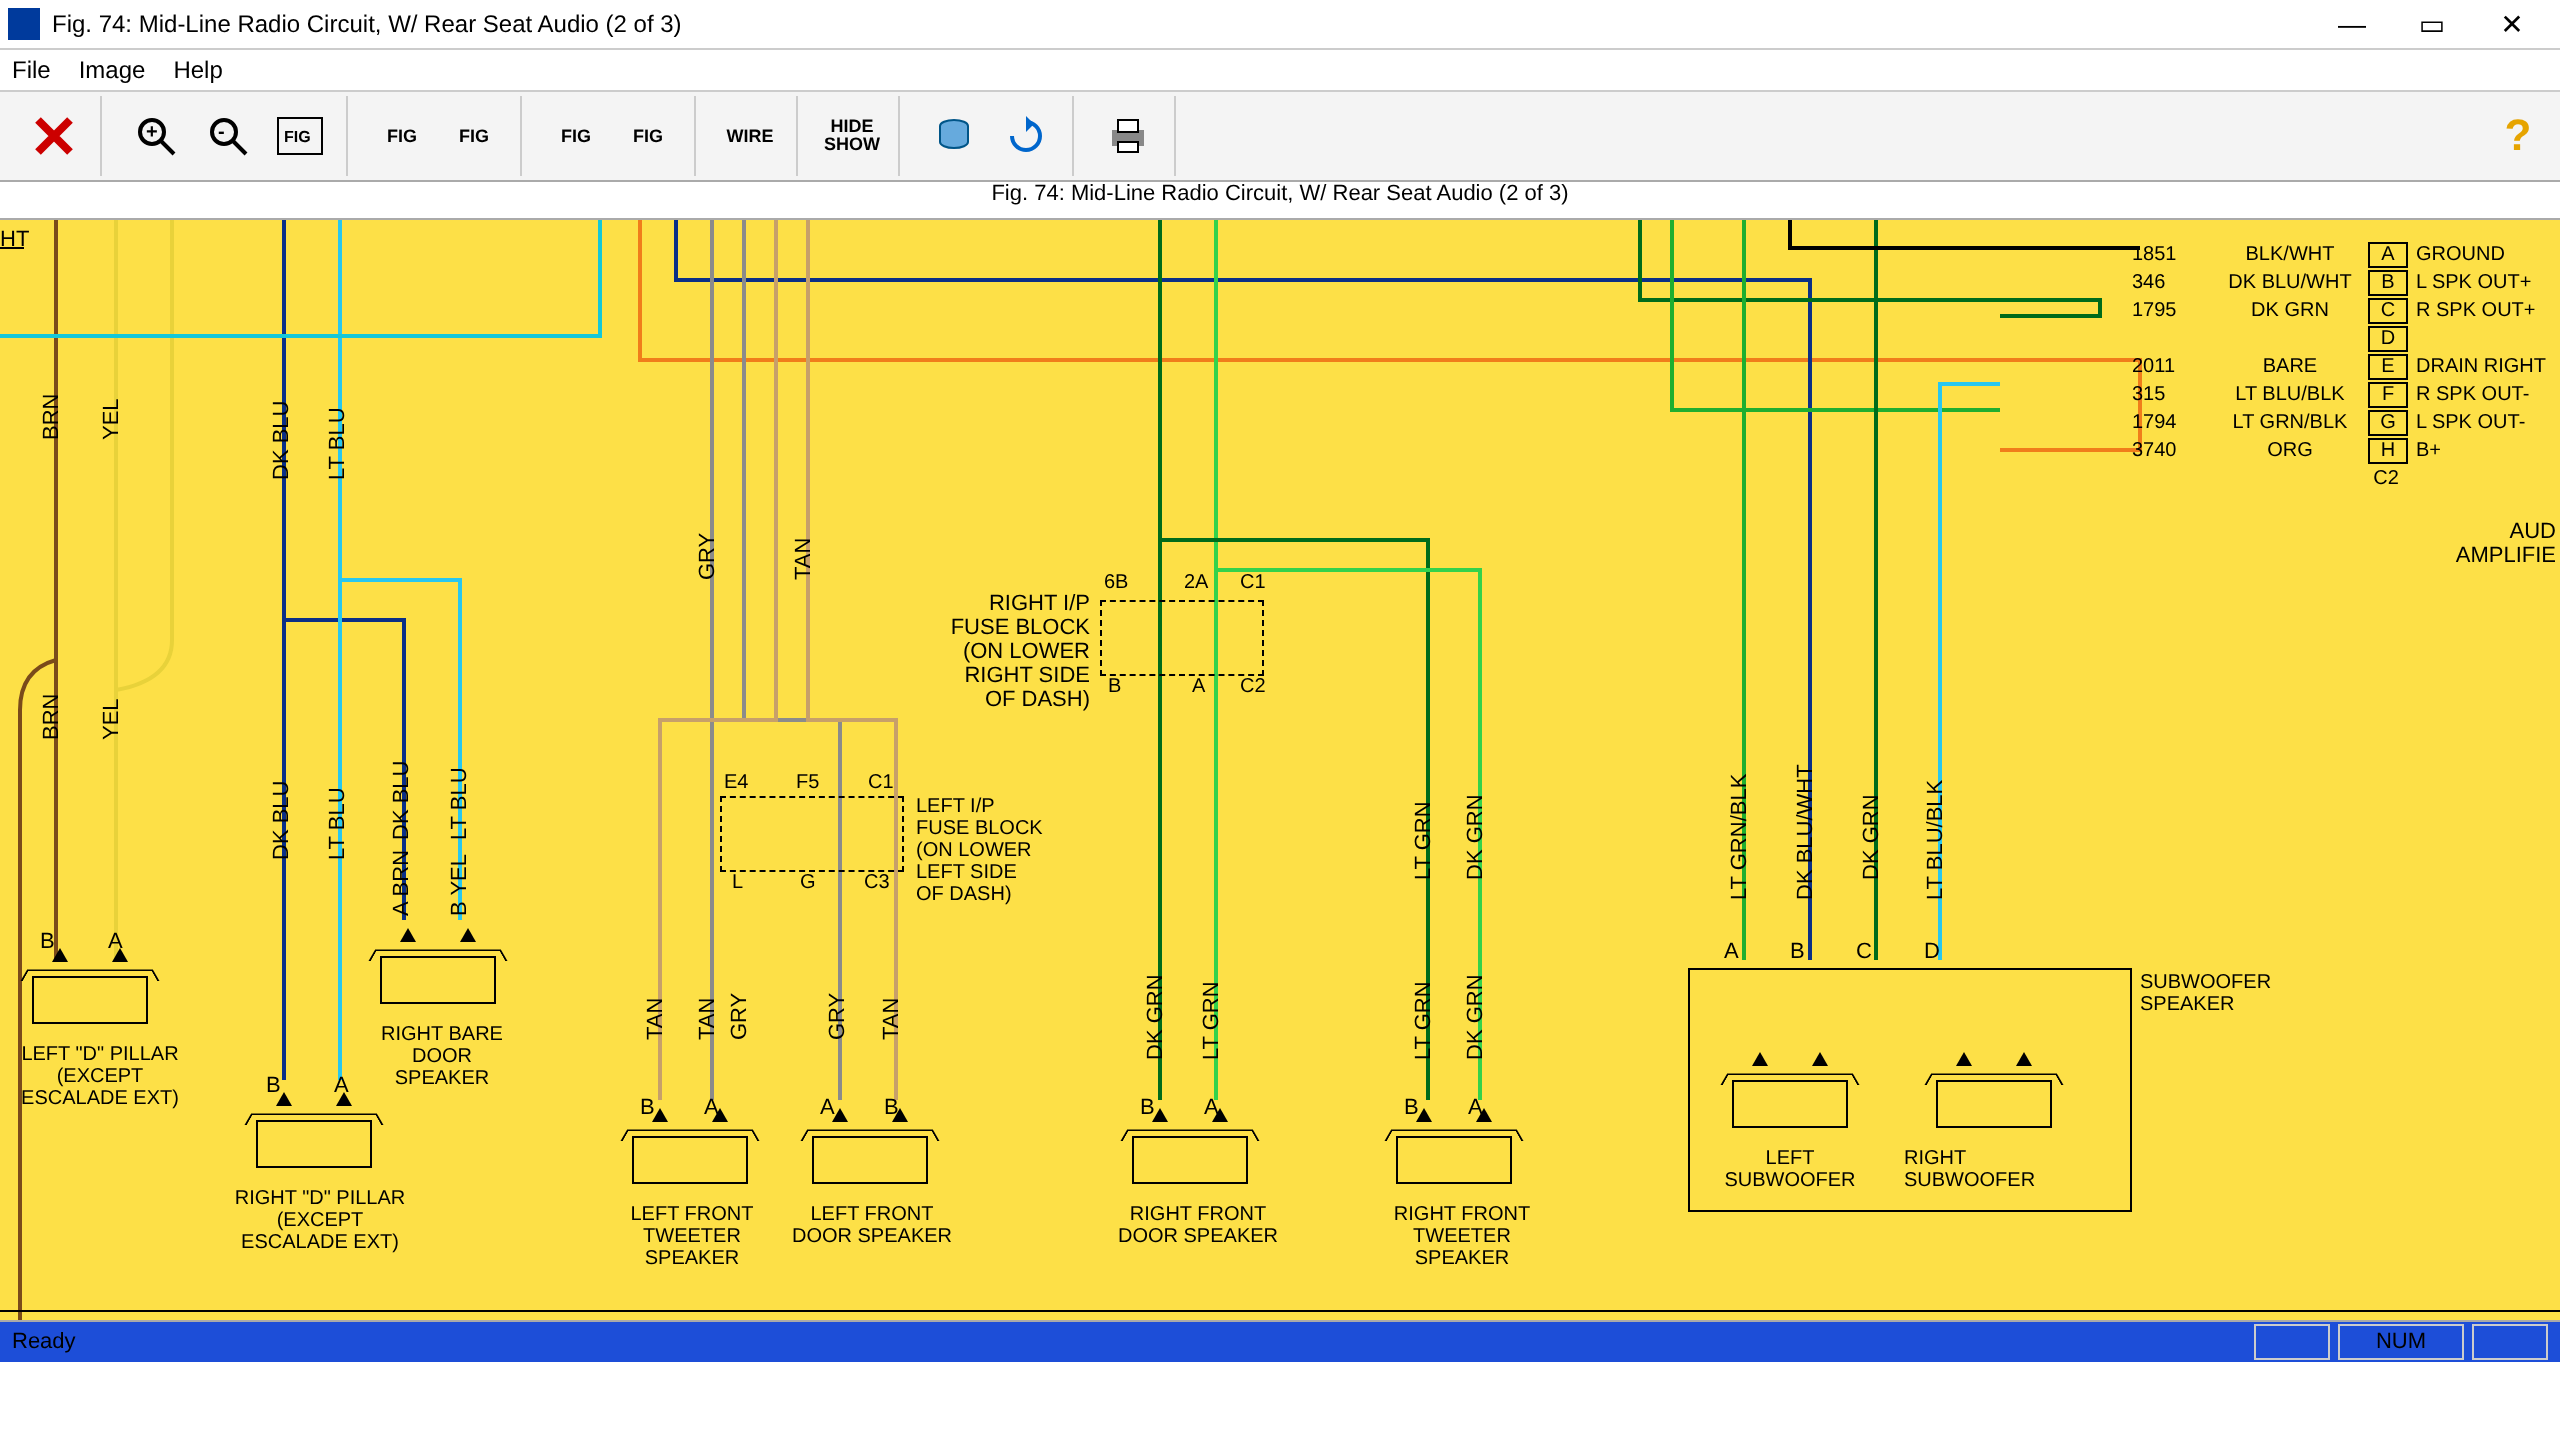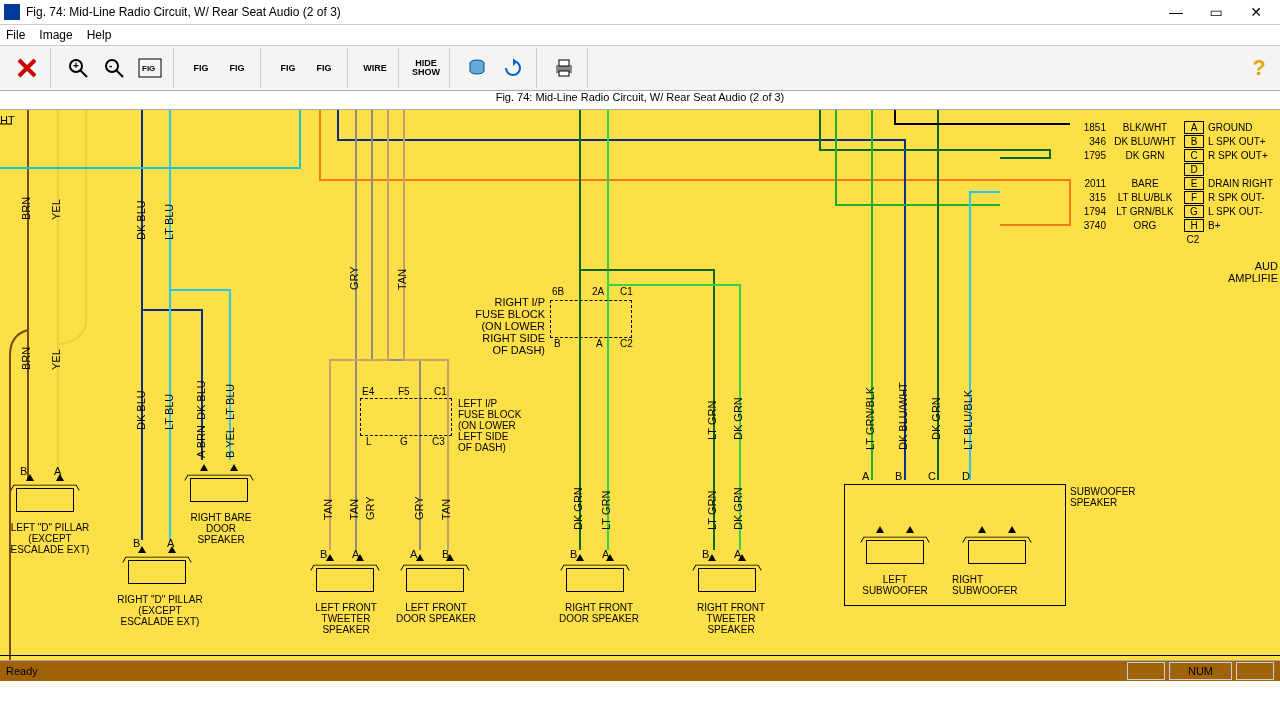--- a/index.html
+++ b/index.html
@@ -7,38 +7,38 @@
   .titlebar .icon{width:16px;height:16px;background:#003a9c;margin-right:6px}
   .titlebar .title{flex:1;font-size:12px}
   .titlebar .winbtn{width:40px;height:24px;display:flex;align-items:center;justify-content:center;font-size:14px}
   .menubar{height:20px;display:flex;align-items:center;gap:14px;padding:0 6px;border-bottom:1px solid #ccc;font-size:12px}
   .toolbar{height:40px;background:#f4f4f4;border-bottom:1px solid #aaa;display:flex;align-items:center;padding:2px 4px;gap:4px}
   .toolbar .grp{display:flex;gap:2px;padding:0 6px;border-right:1px solid #ccc;height:100%;align-items:center}
   .toolbar button{width:34px;height:32px;background:#f4f4f4;border:1px solid transparent;border-radius:3px;display:flex;align-items:center;justify-content:center;padding:0}
   .toolbar .lbl{font-size:9px;font-weight:bold;line-height:9px;text-align:center}
   .subtitle{height:18px;text-align:center;font-size:11px;border-bottom:1px solid #aaa;background:#fff}
   .canvas{position:relative;height:550px;background:#fde047;overflow:hidden}
-  .statusbar{height:20px;border-top:1px solid #aaa;background:#a16207;display:flex;align-items:center;padding:0 6px;justify-content:space-between;font-size:11px}
+  .statusbar{height:20px;border-top:1px solid #aaa;background:#1d4ed8;display:flex;align-items:center;padding:0 6px;justify-content:space-between;font-size:11px}
   .statusbar .cell{border:1px solid #ccc;padding:0 18px;height:16px;display:flex;align-items:center}
   
   .t{position:absolute;font-family:Arial,Helvetica,sans-serif;white-space:pre;line-height:1.1}
   .v{transform:rotate(-90deg);transform-origin:left top}
   .r{text-align:right}
   
   .spk{position:absolute;width:72px;height:40px}
   .spk .box{position:absolute;left:8px;top:10px;width:56px;height:22px;border:1px solid #000}
   .spk .a,.spk .b{position:absolute;top:-4px;width:0;height:0;border-left:4px solid transparent;border-right:4px solid transparent;border-bottom:7px solid #000}
   .spk .a{left:18px}.spk .b{left:48px}
   .spk .trap{position:absolute;top:6px;left:4px;width:64px;height:6px;border-top:1px solid #000;border-left:1px solid #000;border-right:1px solid #000;transform:perspective(40px) rotateX(35deg)}
   
   .fblk{position:absolute;border:1px dashed #000}
   
   .conntbl{position:absolute;right:0;top:10px;font-size:10px}
   .conntbl .row{display:flex;height:14px;align-items:center}
-  .conntbl .num{width:40px;text-align:right;padding-right:4px}
+  .conntbl .num{width:40px;text-align:left;padding-right:4px}
   .conntbl .col{width:70px;text-align:center;padding-right:4px}
   .conntbl .pin{width:18px;border:1px solid #000;text-align:center;margin-right:2px}
   .conntbl .sig{width:72px;padding-left:2px}
   
   svg{display:block}
 </style>
 </head>
 <body>
 
 <div class="titlebar">

